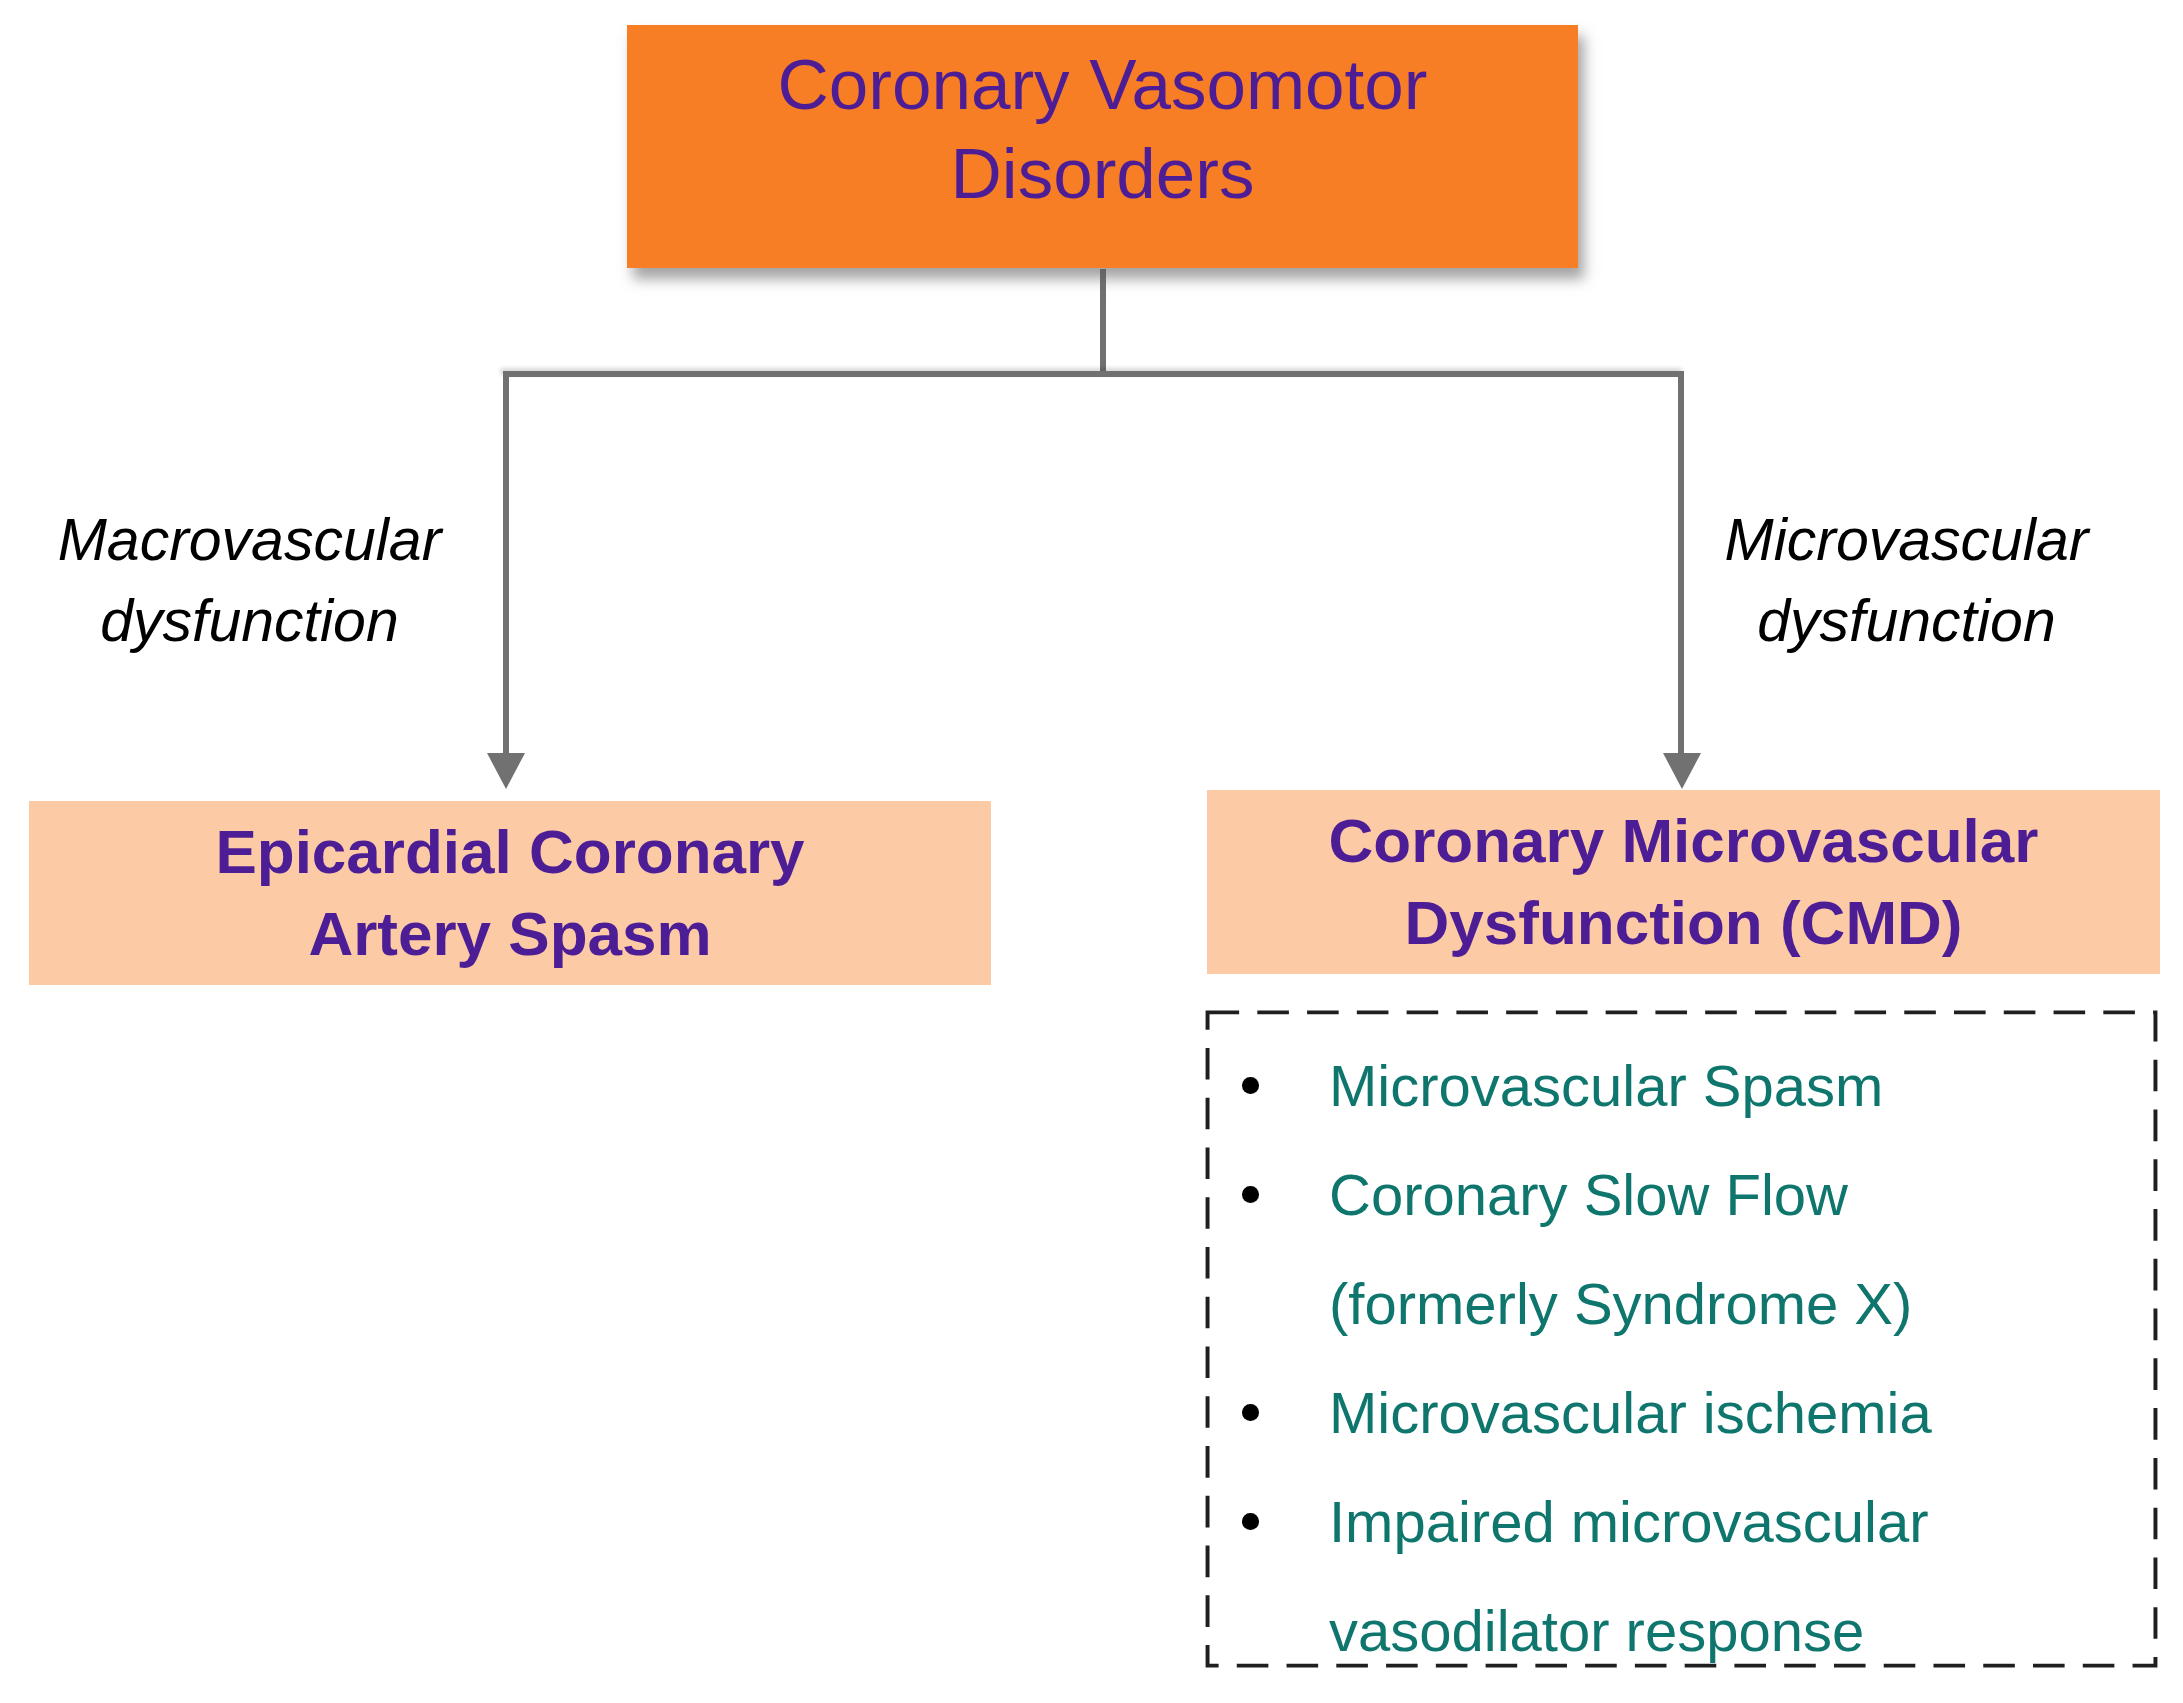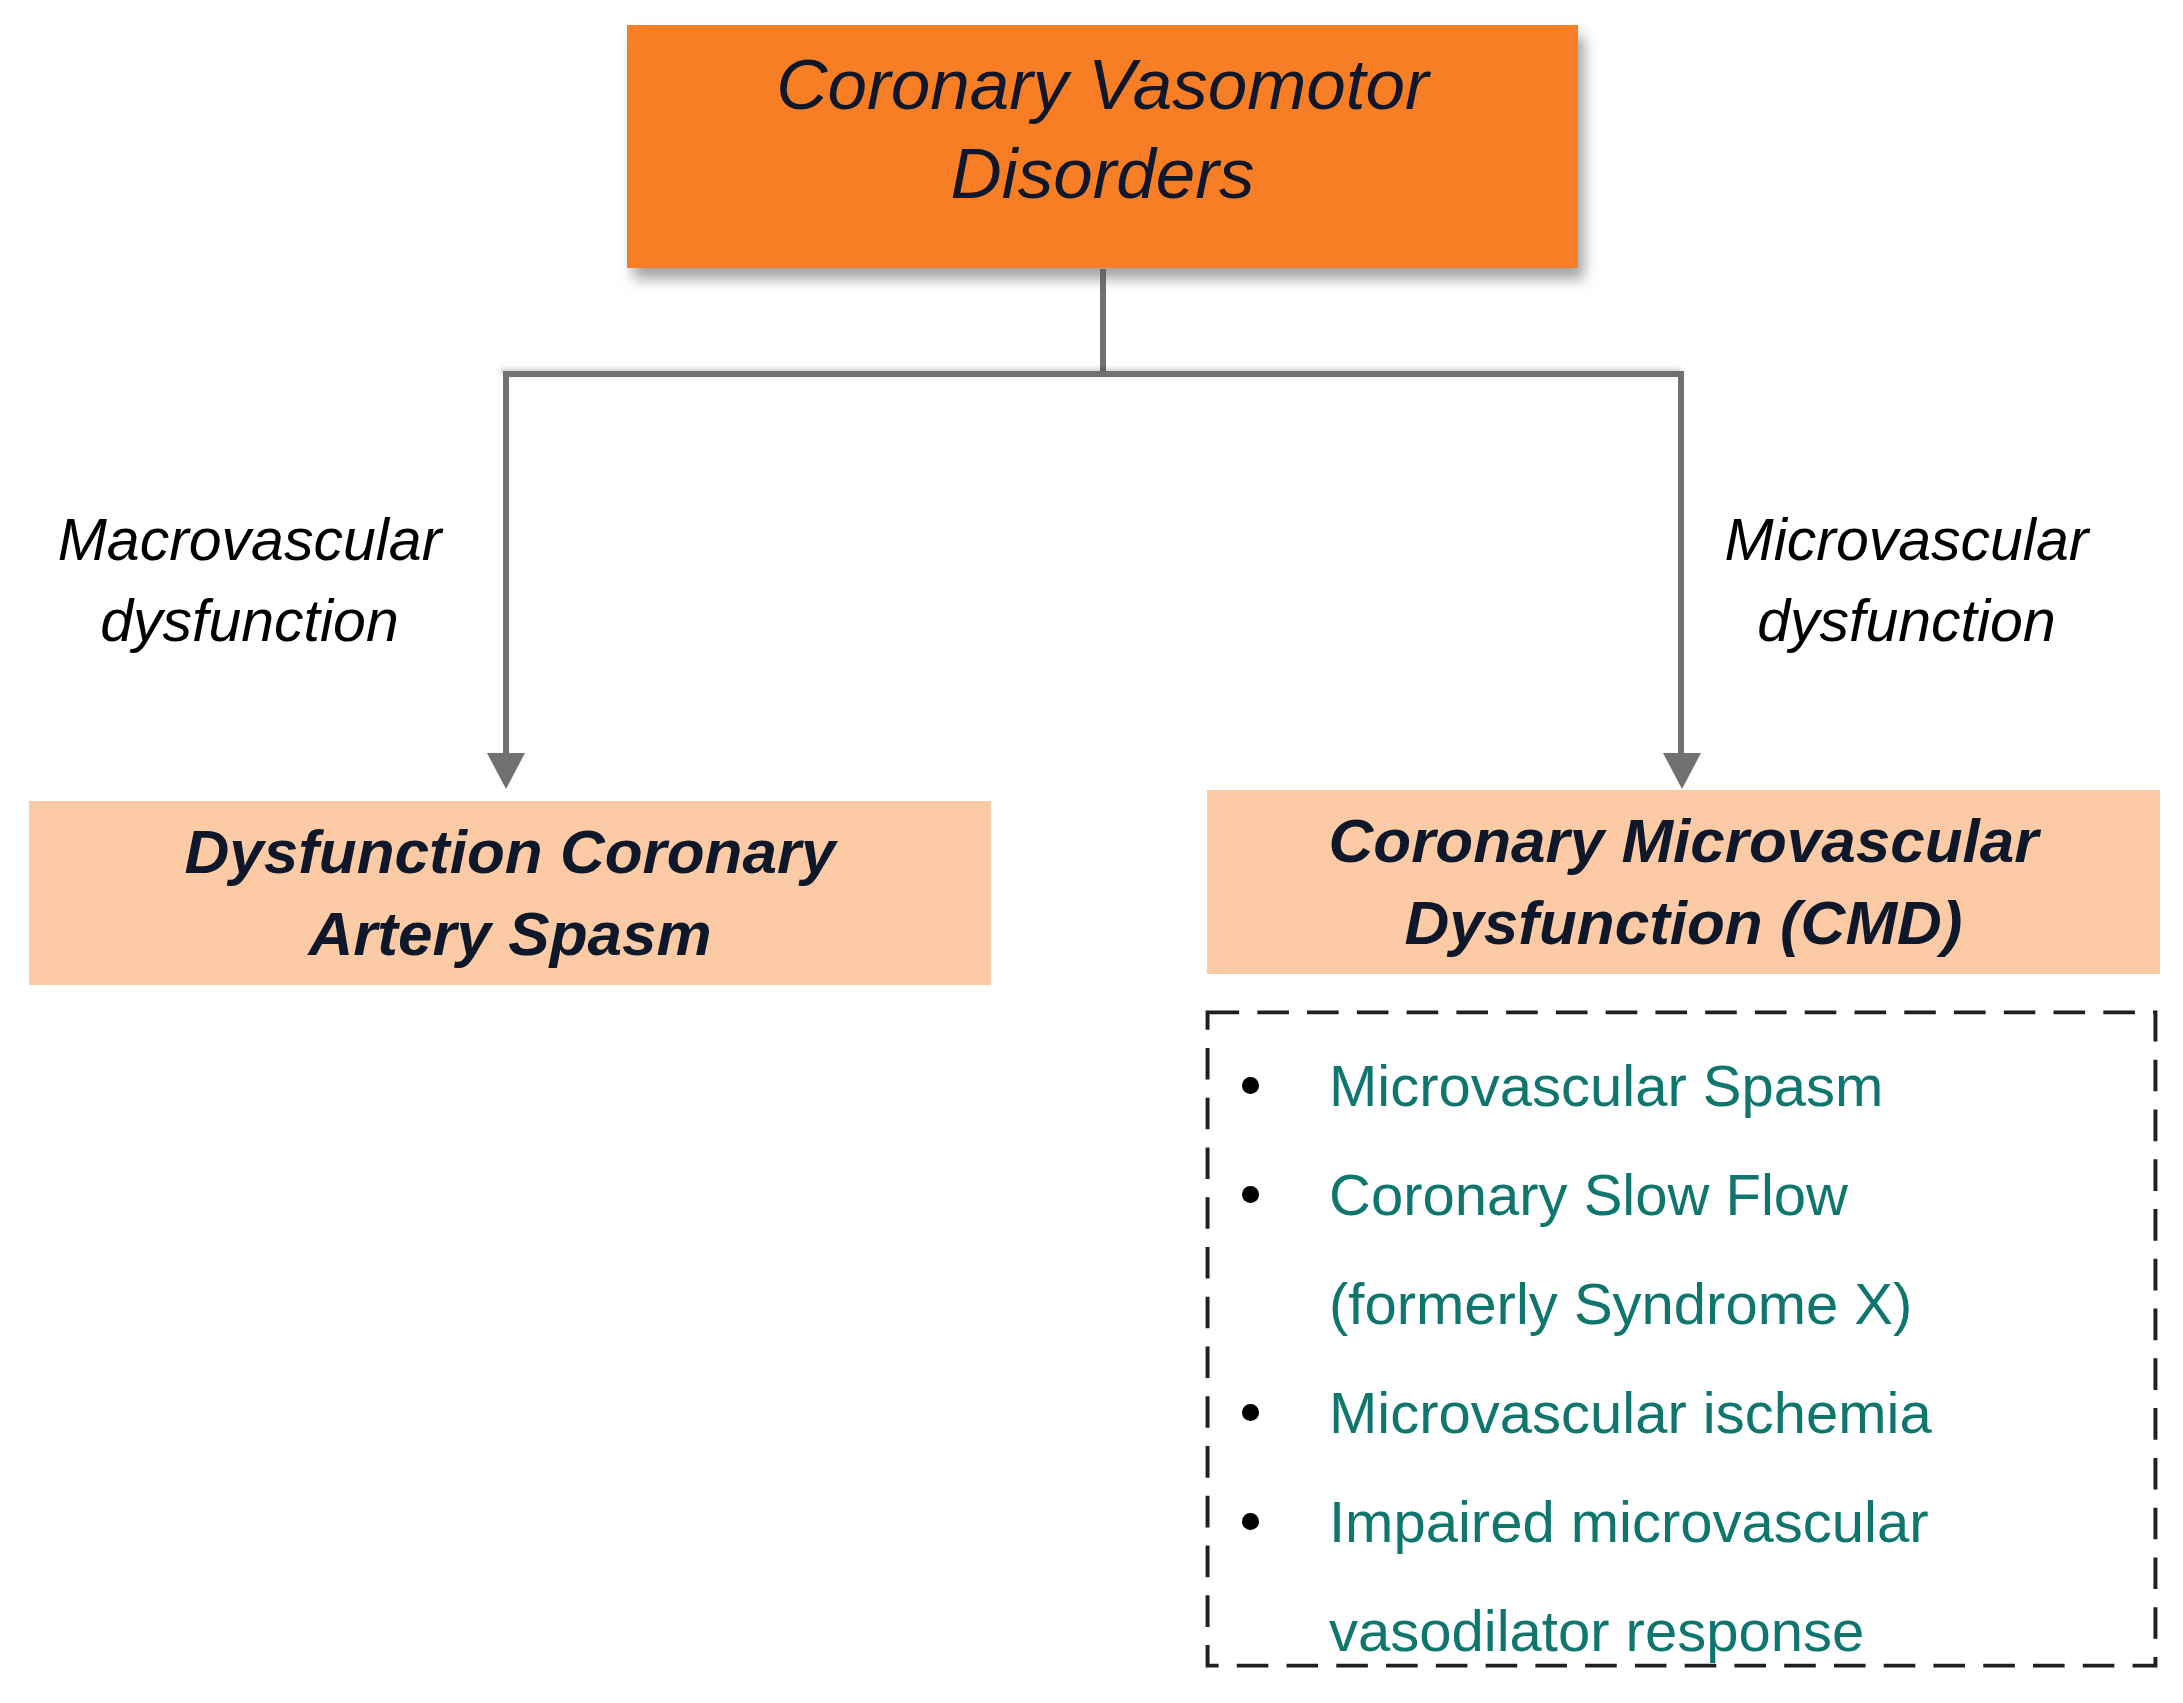--- a/index.html
+++ b/index.html
@@ -16,22 +16,21 @@
     overflow:hidden;
   }
   
   .node{
     position:absolute;
     display:flex;
     flex-direction:column;
     align-items:center;
     justify-content:center;
     text-align:center;
-    color:#0f172a;
-    font-style:italic;
+    color:#4c1d95;
   }
   .root-box{
     left:627px; top:25px; width:951px; height:243px;
     background:#F77E25;
     box-shadow:6.3px 11px 12.6px rgba(90,90,90,0.55);
     font-size:71px;
     line-height:89px;
     font-weight:400;
     padding-bottom:36px;
     box-sizing:border-box;
@@ -129,21 +128,21 @@
   <div class="branch-label label-left">
     <div>Macrovascular</div>
     <div>dysfunction</div>
   </div>
   <div class="branch-label label-right">
     <div>Microvascular</div>
     <div>dysfunction</div>
   </div>
 
   <div class="node leaf-box leaf-left">
-    <div>Dysfunction Coronary</div>
+    <div>Epicardial Coronary</div>
     <div>Artery Spasm</div>
   </div>
   <div class="node leaf-box leaf-right">
     <div>Coronary Microvascular</div>
     <div>Dysfunction (CMD)</div>
   </div>
 
   <div class="dashed-box">
     <svg width="953" height="658" viewBox="0 0 1206 833">
       <rect x="3" y="3" width="1200" height="827" fill="none" stroke="#1F1F1F" stroke-width="5" stroke-dasharray="40 23"></rect>

